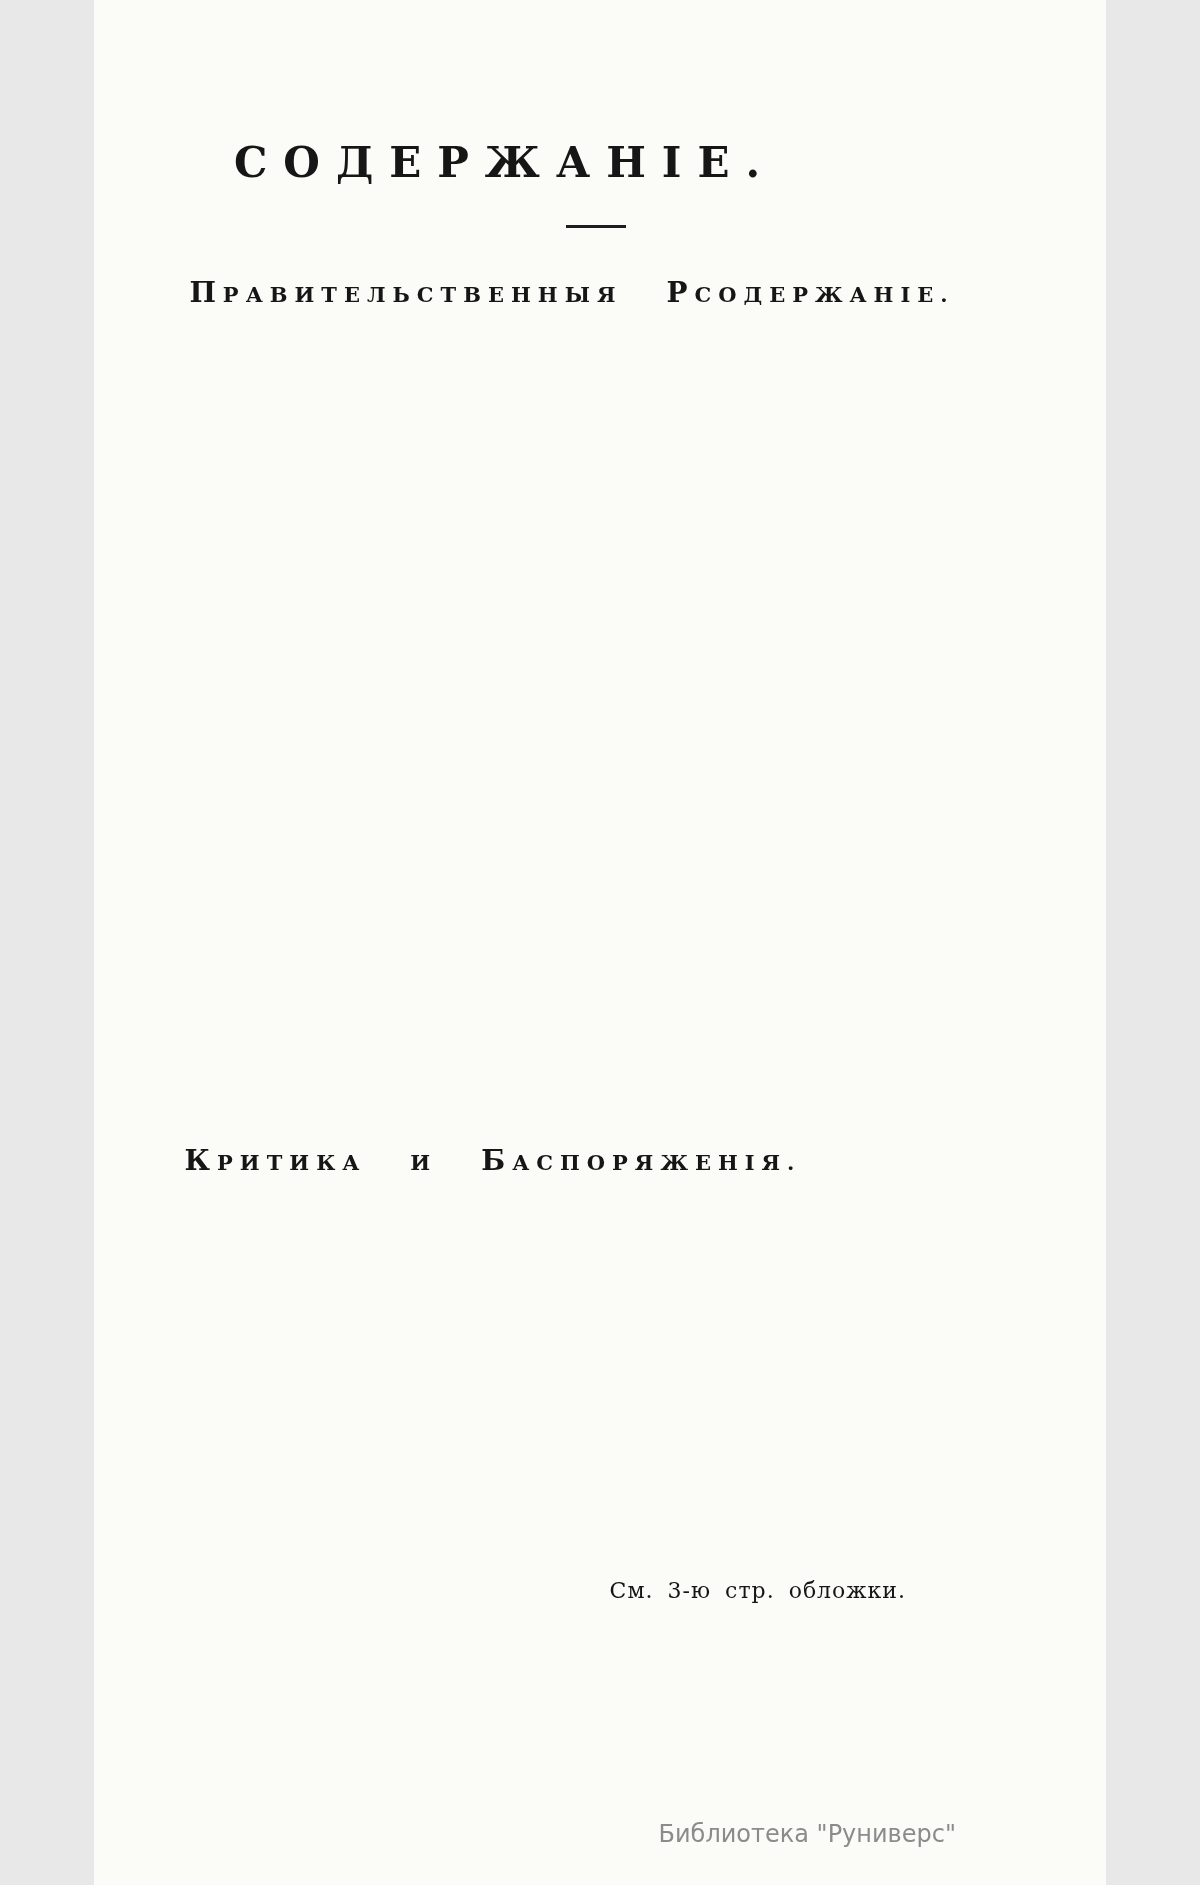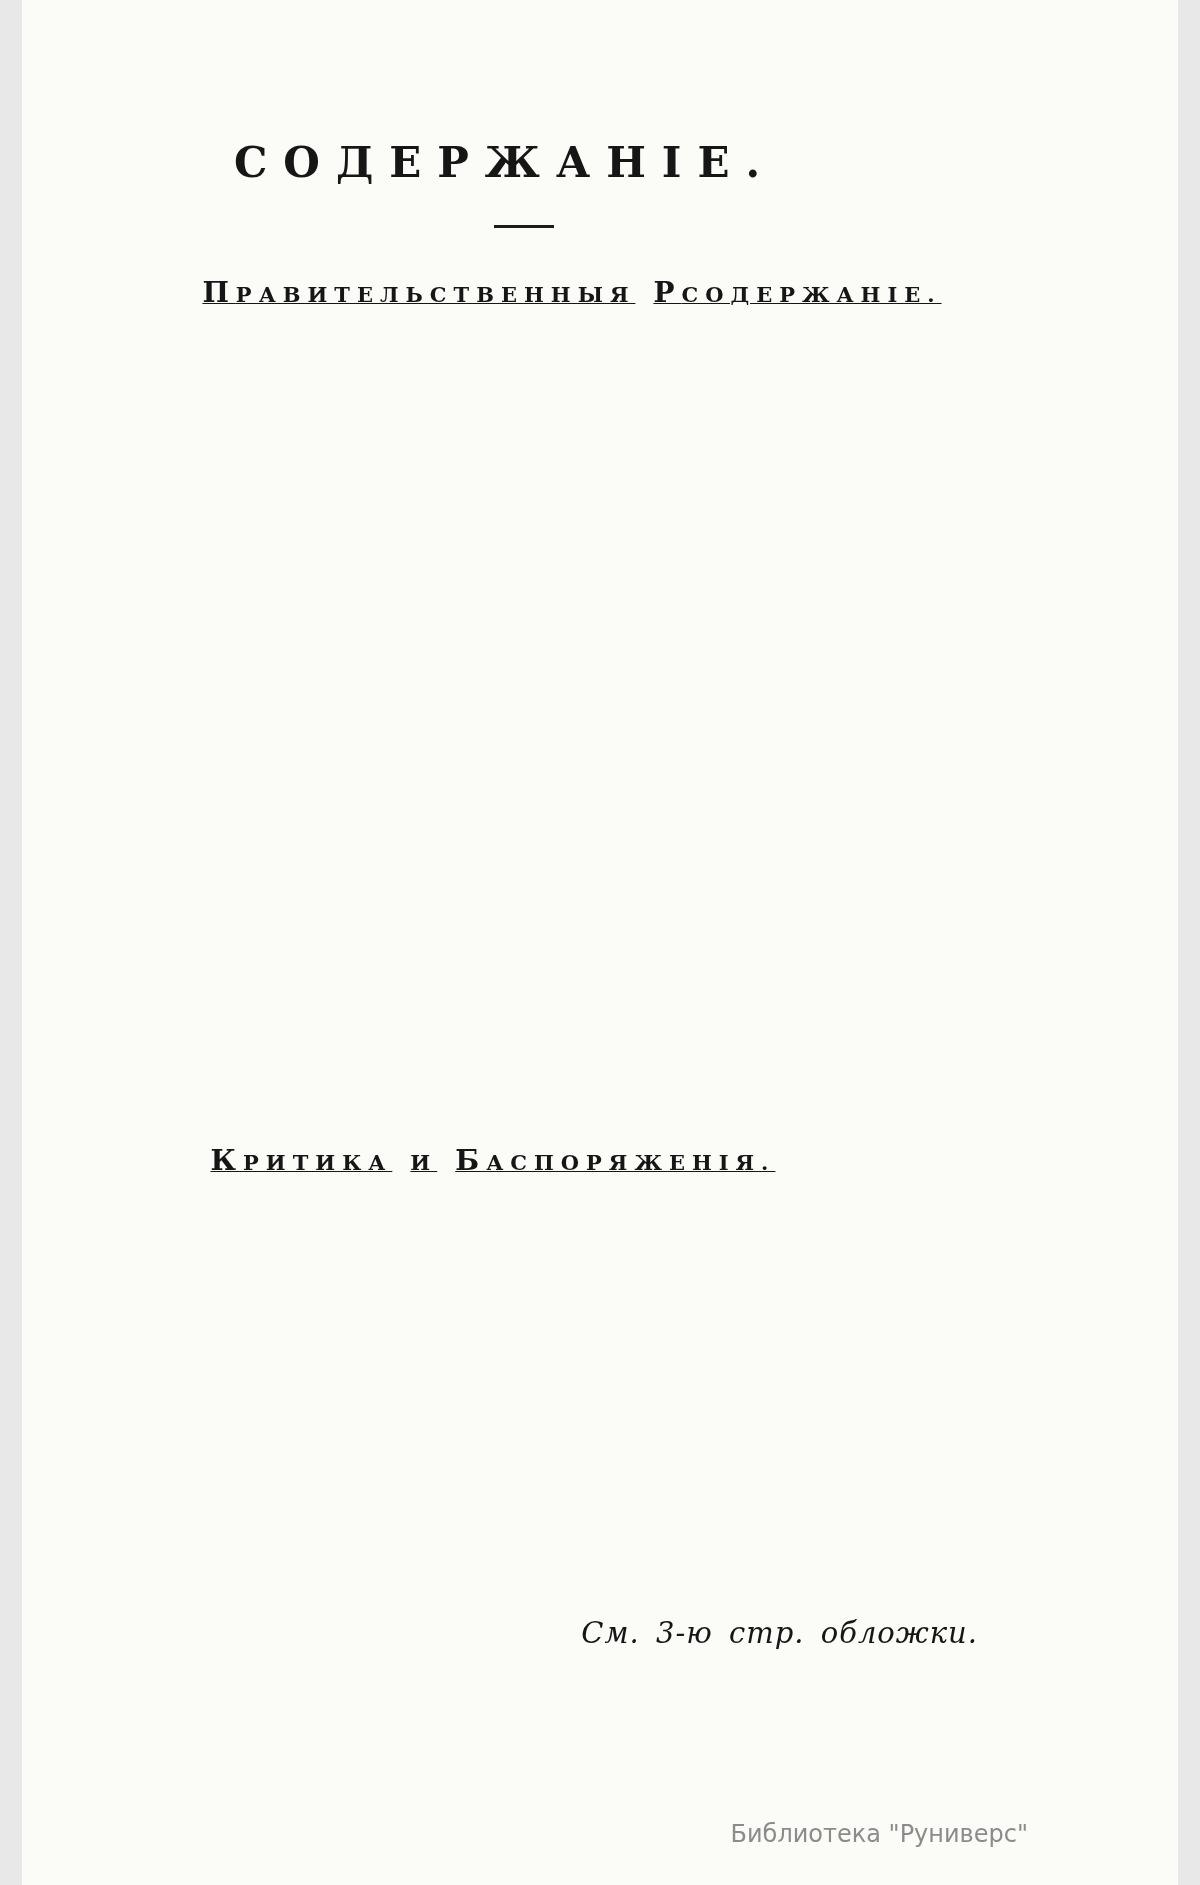--- a/index.html
+++ b/index.html
@@ -1,18 +1,18 @@
 <!DOCTYPE html>
 <html><head>
 <meta charset="utf-8">
 <style>
   html,body{margin:0;padding:0;background:#e8e8e8;}
   .page{
     position:relative;
-    width:1156px;height:1885px;
+    width:1012px;height:1885px;
     margin:0 auto;
     background:var(--paper,#fbfcf8);
     color:var(--ink,#161616);
     font-family:"DejaVu Serif", serif;
     overflow:hidden;
   }
   
   .doc-title{
     position:absolute;top:138px;left:0;width:100%;
     text-align:center;transform:translateX(-95px);
@@ -21,34 +21,34 @@
   }
   .title-rule{
     position:absolute;top:225px;left:472px;
     width:60px;height:3px;background:#1d1d1d;
   }
   
   .sec-heading{
     position:absolute;left:0;width:100%;
     text-align:center;font-weight:bold;white-space:pre;
   }
-  .sec-heading .hw{margin:0 9px;letter-spacing:7px;text-decoration:underline;}
+  .sec-heading .hw{margin:0 22px;letter-spacing:7px;}
   .sec-heading .hi{font-size:28px;}
   .sec-heading .hr{font-size:21px;}
   #heading-gov{top:276px;transform:translateX(-28px);}
   #heading-crit{top:1144px;transform:translateX(-107px);}
   
   .rows{position:absolute;display:flex;flex-direction:column;font-size:26px;}
   #rows-gov   {top:340px;left:100px;right:120px;}
   #rows-art   {top:808px;left:85px;right:120px;}
   #rows-crit  {top:1220px;left:85px;right:120px;}
   
   .footnote{
-    position:absolute;top:1616px;right:200px;
-    font-size:29px;font-style:italic;letter-spacing:1px;word-spacing:6px;
+    position:absolute;top:1578px;right:200px;
+    font-size:22px;letter-spacing:1px;word-spacing:6px;
     white-space:pre;
   }
   .watermark{
     position:absolute;top:1820px;right:150px;
     font-family:"DejaVu Sans", sans-serif;
     font-size:24px;color:var(--wm,#8b8b8b);
     white-space:pre;
   }
 </style>
 </head>

